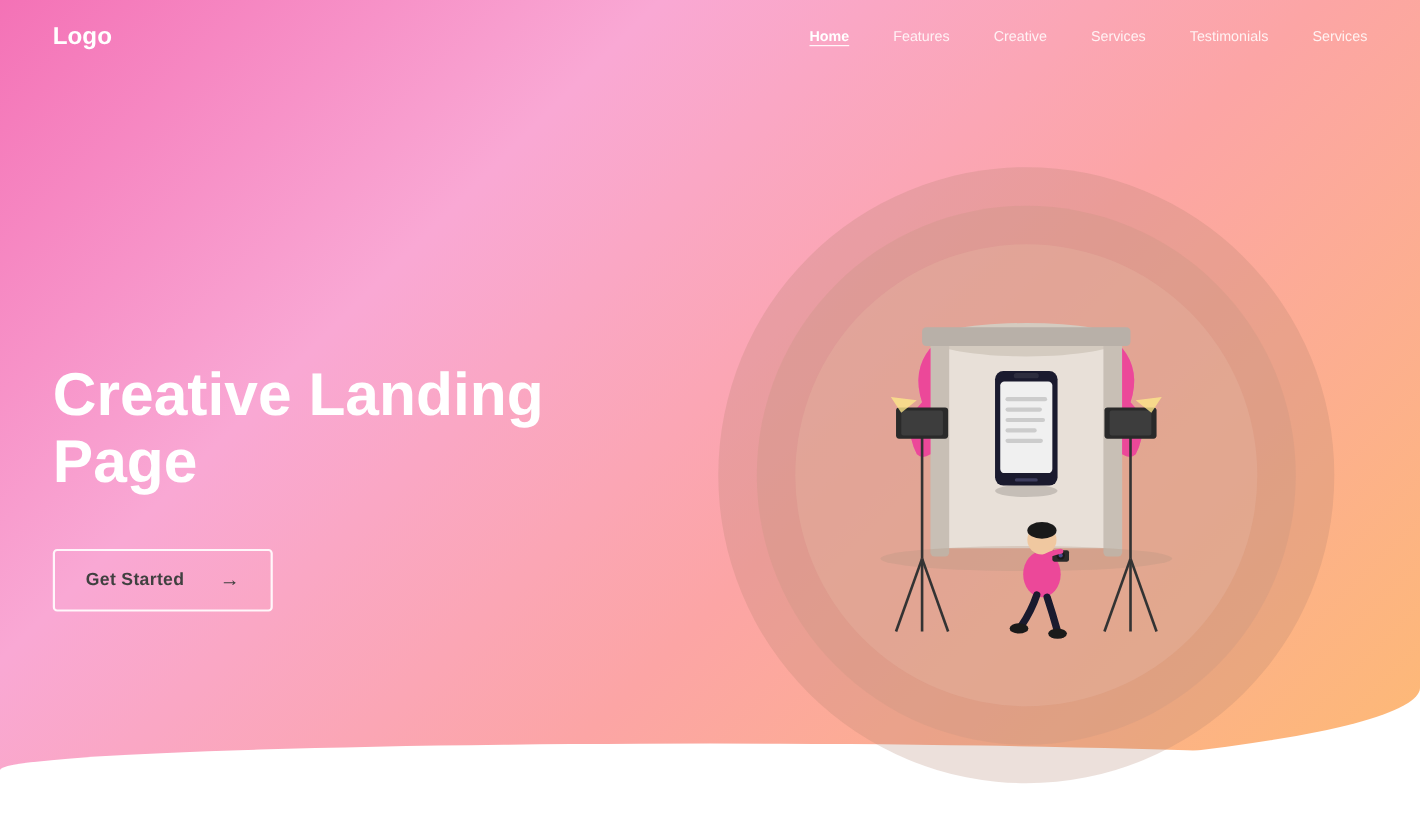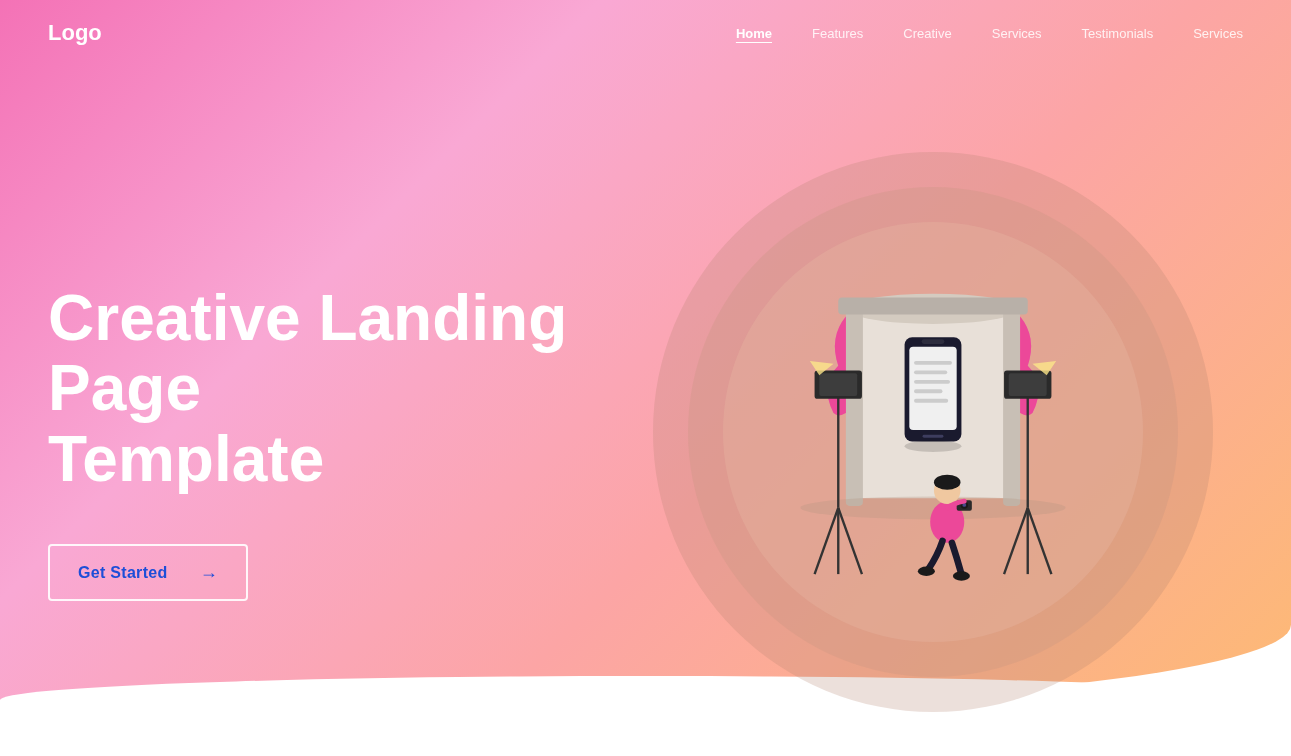--- a/index.html
+++ b/index.html
@@ -78,35 +78,35 @@
       padding: 40px 48px 0 48px;
       height: calc(756px - 64px);
     }
 
     .hero-text {
       max-width: 520px;
       padding-top: 20px;
     }
 
     .hero-title {
-      font-size: 64px;
+      font-size: 55px;
       font-weight: 800;
       color: #fff;
       line-height: 1.1;
       margin-bottom: 50px;
     }
 
     .cta-button {
       display: inline-flex;
       align-items: center;
       gap: 0;
       padding: 16px 28px;
       border: 2px solid rgba(255,255,255,0.9);
       background: transparent;
-      color: #1d4ed8;
+      color: #404040;
       font-size: 16px;
       font-weight: 600;
       border-radius: 4px;
       cursor: pointer;
       min-width: 200px;
       letter-spacing: 0.3px;
     }
 
     .arrow-icon {
       font-size: 18px;
@@ -207,21 +207,20 @@
         <a href="#">Services</a>
       </li>
     </ul>
   </nav>
 
   <div class="hero-content">
 
     <div class="hero-text">
       <h1 class="hero-title">
         <span>Creative Landing Page</span><br>
-        <span>Template</span>
       </h1>
       <button class="cta-button">
         <span>Get Started</span>
         <span class="arrow-icon">→</span>
       </button>
     </div>
 
     <div class="hero-illustration">
 
       <div class="circle-outer"></div>

